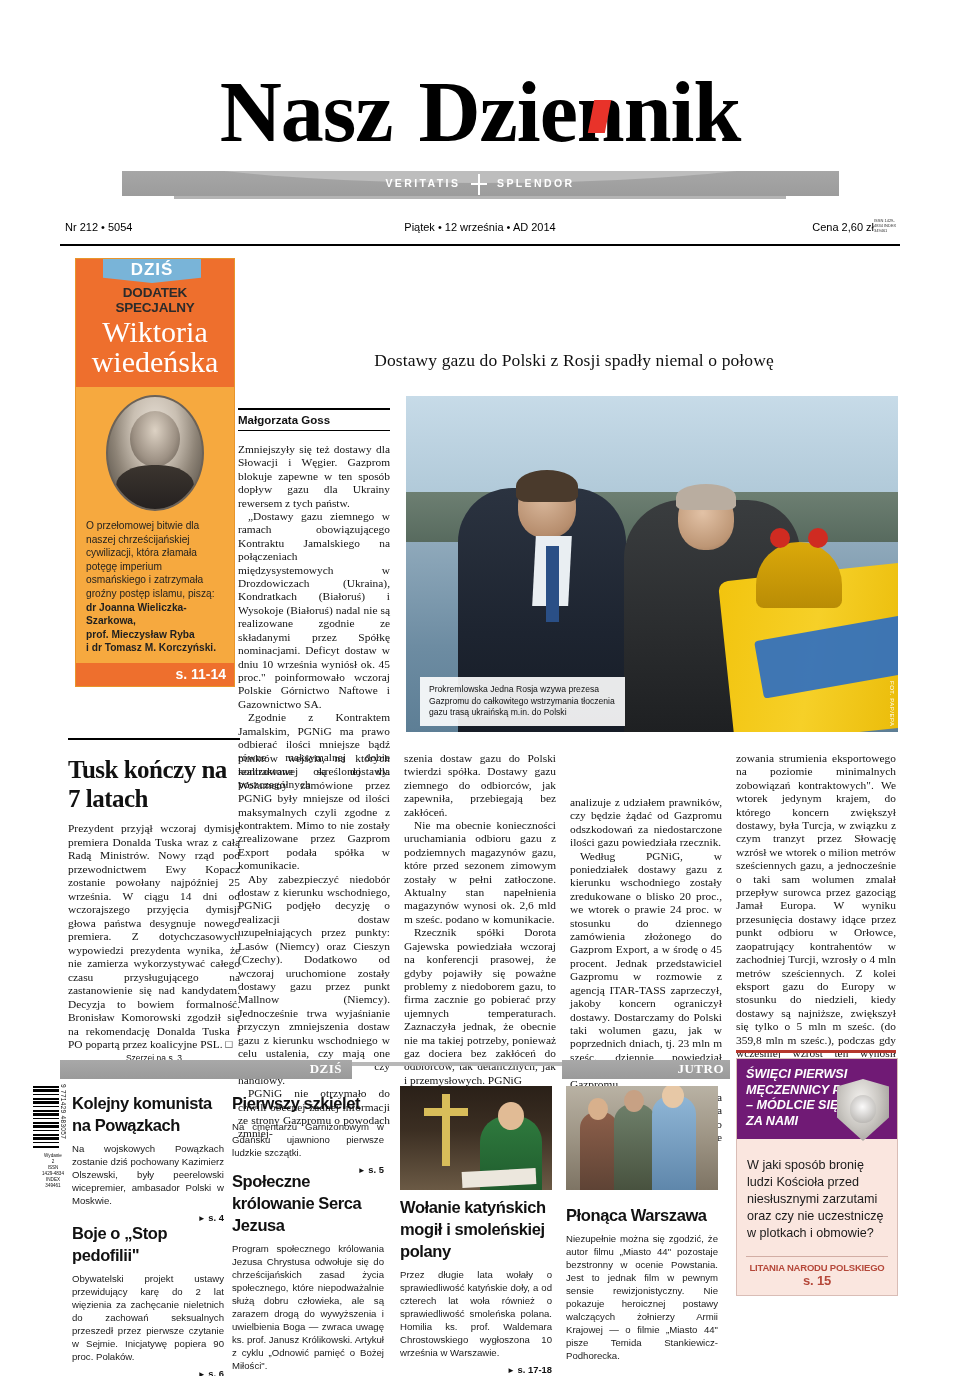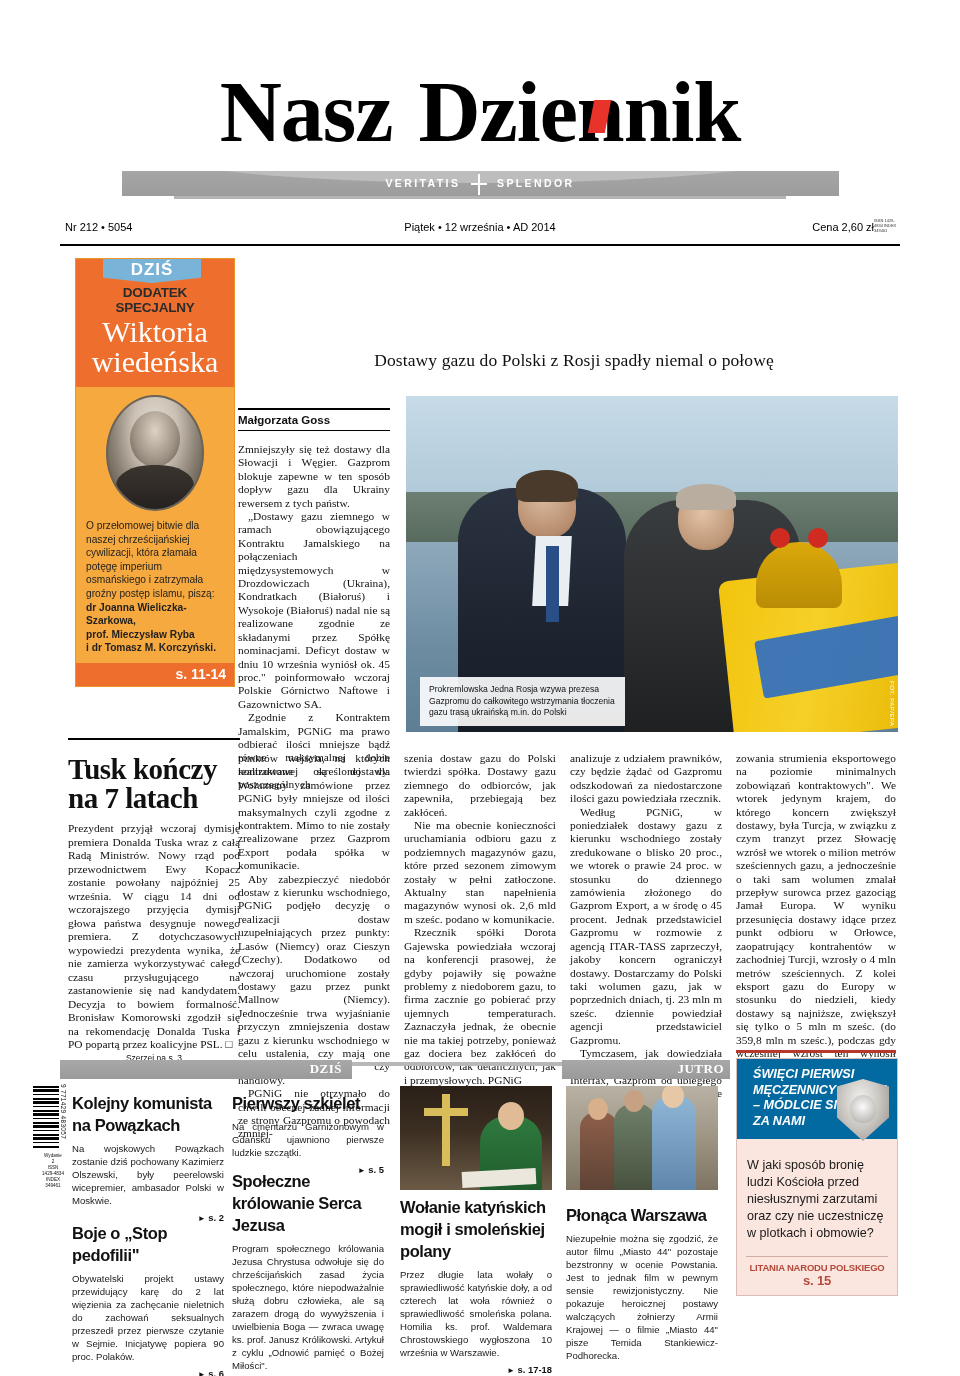--- a/index.html
+++ b/index.html
@@ -221,21 +221,21 @@
     background: #000;
   }
   .side-story {
     position: absolute;
     left: 68px; top: 755px;
     width: 172px;
   }
   .side-head {
     font-family: "Liberation Serif", serif;
     font-weight: bold;
-    font-size: 29px;
+    font-size: 25px;
     line-height: 29px;
     margin: 0 0 9px 0;
     letter-spacing: -0.5px;
   }
   .side-body {
     font-family: "Liberation Serif", serif;
     font-size: 11.4px;
     line-height: 13.5px;
     text-align: justify;
     color: #111;
@@ -286,21 +286,21 @@
     font-size: 11.4px;
     line-height: 13.4px;
     text-align: justify;
     color: #111;
   }
   .col p { margin: 0; text-indent: 10px; }
   .col p.first { text-indent: 0; }
   .col-1 { left: 238px; top: 443px;  width: 152px; }
   .col-1b{ left: 238px; top: 752px;  width: 152px; }
   .col-2 { left: 404px; top: 752px;  width: 152px; }
-  .col-3 { left: 570px; top: 752px;  width: 152px; }
+  .col-3 { left: 570px; top: 796px;  width: 152px; }
   .col-4 { left: 736px; top: 752px;  width: 160px; }
   .cont-note {
     font-size: 8.5px;
     text-align: right;
     margin-top: 2px;
   }
 
   
   .lead-photo {
     position: absolute;
@@ -494,23 +494,23 @@
 
   
   .lit-box {
     position: absolute;
     left: 736px; top: 1058px;
     width: 160px;
     border: 1px solid #d9bdb6;
     background: #fae6df;
   }
   .lit-head {
-    background: #0369a1;
+    background: #701a75;
     color: #fff;
-    padding: 8px 9px 10px 16px;
+    padding: 8px 9px 10px 9px;
     font-style: italic;
     font-weight: bold;
     font-size: 12.6px;
     line-height: 15.5px;
     position: relative;
     min-height: 56px;
   }
   .lit-shield {
     position: absolute;
     right: 8px; top: 20px;
@@ -696,21 +696,21 @@
       <div>ISSN</div>
       <div>1429-4834</div>
       <div>INDEX</div>
       <div>349461</div>
     </div>
   </div>
 
   <div class="teaser t1">
     <h3>Kolejny komunista na Powązkach</h3>
     <p>Na wojskowych Powązkach zostanie dziś pochowany Kazimierz Olszewski, były peerelowski wicepremier, ambasador Polski w Moskwie.</p>
-    <div style="text-align:right"><span class="ref"><span class="tri">►</span> <span>s. 2</span></span></div>
+    <div style="text-align:right"><span class="ref"><span class="tri">►</span> <span>s. 4</span></span></div>
   </div>
 
   <div class="teaser t2">
     <h3>Boje o „Stop pedofilii"</h3>
     <p>Obywatelski projekt ustawy przewidujący karę do 2 lat więzienia za zachęcanie nieletnich do zachowań seksualnych przeszedł przez pierwsze czytanie w Sejmie. Inicjatywę popiera 90 proc. Polaków.</p>
     <div style="text-align:right"><span class="ref"><span class="tri">►</span> <span>s. 6</span></span></div>
   </div>
 
   <div class="teaser t3">
     <h3>Pierwszy szkielet</h3>

